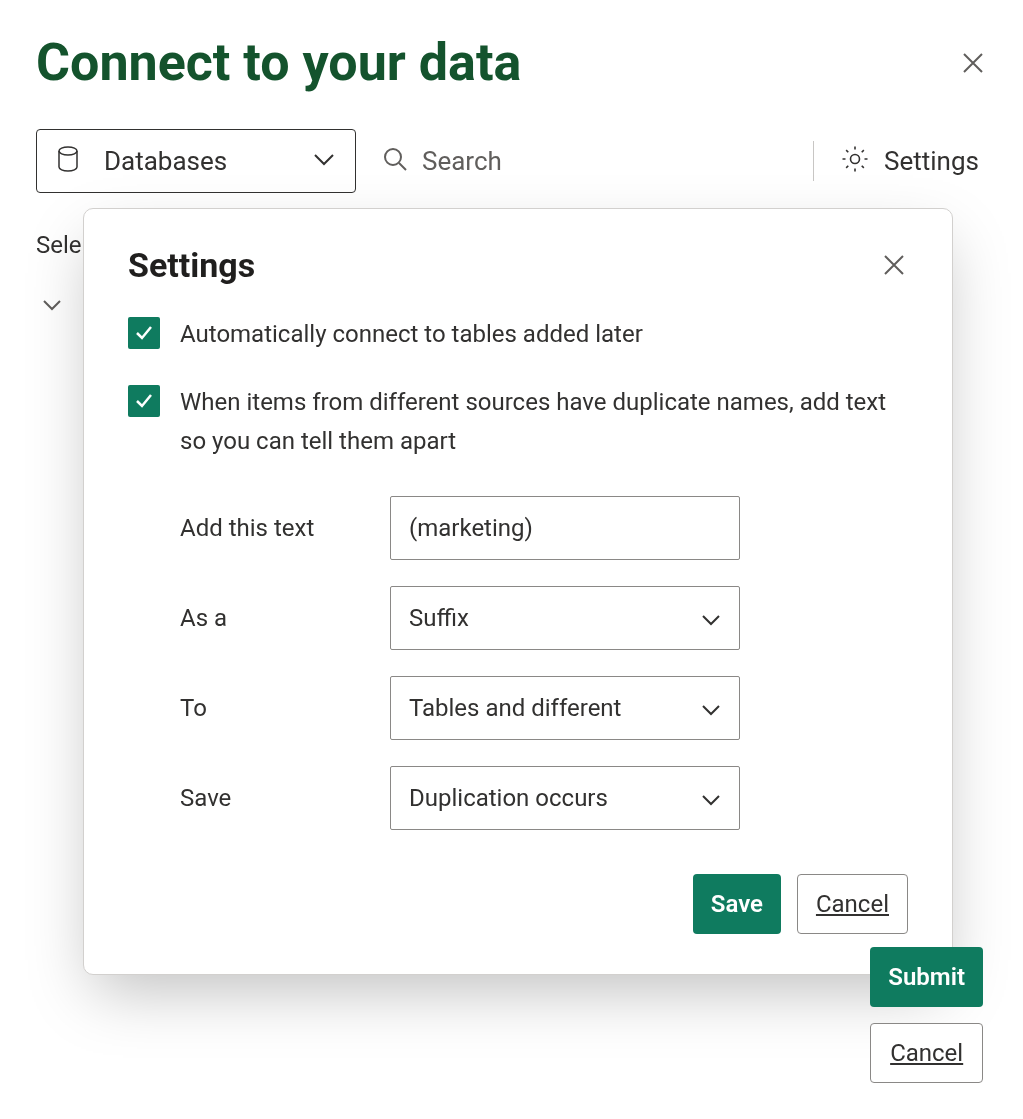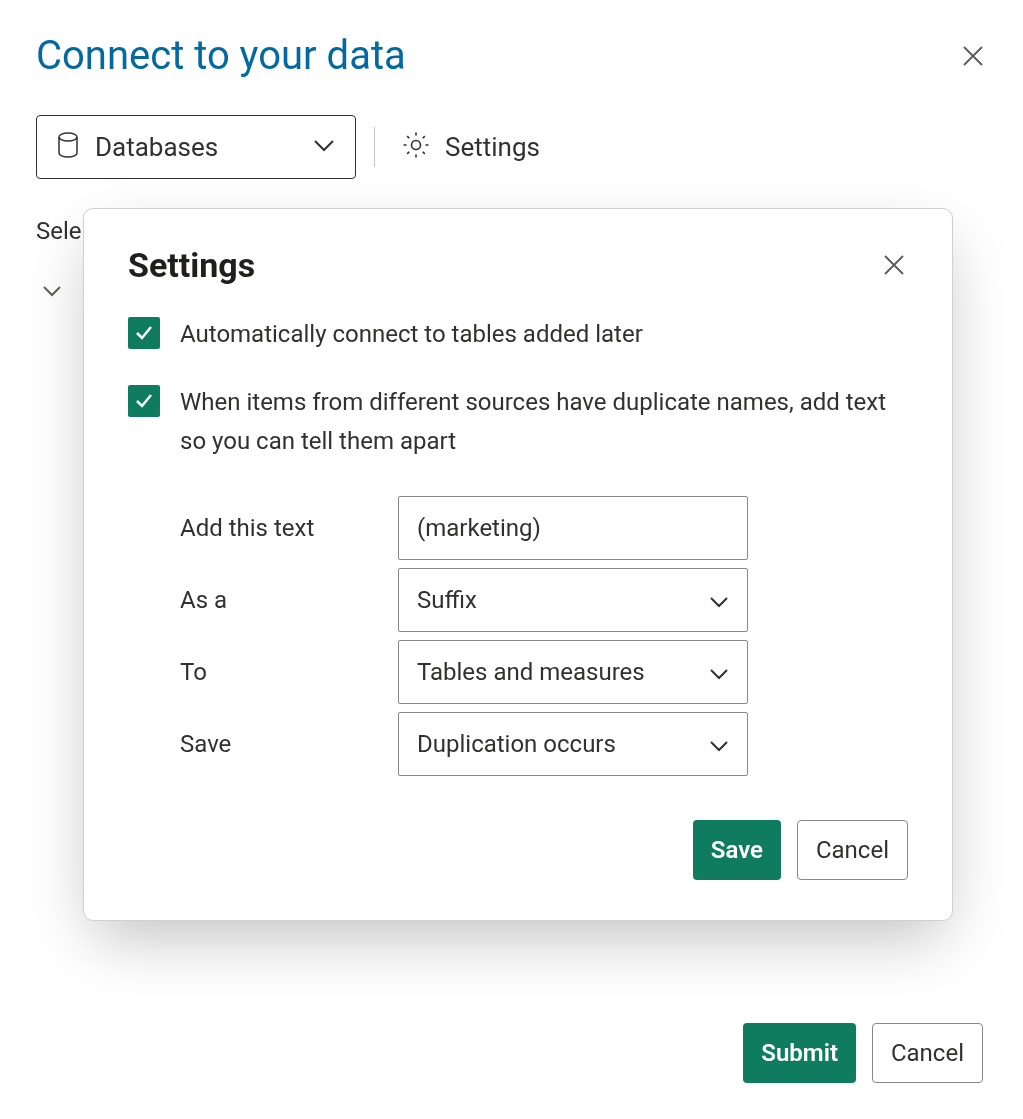--- a/index.html
+++ b/index.html
@@ -22,23 +22,23 @@
     }
 
     .main-header {
       display: flex;
       align-items: center;
       justify-content: space-between;
       margin-bottom: 36px;
     }
 
     .main-title {
-      font-size: 40px;
-      font-weight: 400;
-      color: #0369a1;
+      font-size: 52px;
+      font-weight: 700;
+      color: #14532d;
     }
 
     .close-x {
       width: 28px;
       height: 28px;
       display: inline-flex;
       align-items: center;
       justify-content: center;
       cursor: pointer;
       color: #605e5c;
@@ -53,21 +53,21 @@
 
     .db-dropdown {
       width: 320px;
       height: 64px;
       border: 1px solid #323130;
       border-radius: 4px;
       display: flex;
       align-items: center;
       padding: 0 20px;
       cursor: pointer;
-      gap: 16px;
+      gap: 25px;
     }
 
     .db-label {
       font-size: 26px;
       color: #323130;
       flex: 1;
     }
 
     .search-wrap {
       display: flex;
@@ -113,20 +113,21 @@
     .chev.small { margin-left: 6px; margin-right: 0; }
     .row-behind { display:flex; align-items:center; gap:10px; color:#323130;}
     .row-behind.indent1 { padding-left: 40px; }
 
     .footer-buttons {
       position: absolute;
       right: 40px;
       bottom: 36px;
       display: flex;
       gap: 16px;
+      flex-direction: column;
     }
 
     .btn {
       height: 60px;
       padding: 0 18px;
       font-size: 24px;
       border-radius: 4px;
       cursor: pointer;
       display: inline-flex;
       align-items: center;
@@ -138,20 +139,21 @@
       background: #0f7b5f;
       color: #fff;
       border: none;
       font-weight: 600;
     }
 
     .btn-secondary {
       background: #fff;
       color: #323130;
       border: 1px solid #8a8886;
+      text-decoration: underline;
     }
 
     
     .modal {
       position: absolute;
       left: 83px;
       top: 208px;
       width: 870px;
       background: #ffffff;
       border: 1px solid #d2d0ce;
@@ -205,21 +207,20 @@
     }
 
     .form-grid {
       display: grid;
       grid-template-columns: 210px 350px;
       row-gap: 26px;
       column-gap: 0;
       margin-left: 52px;
       margin-top: 6px;
       align-items: center;
-      gap: 8px;
     }
 
     .form-label {
       font-size: 24px;
       color: #323130;
     }
 
     .text-input {
       width: 350px;
       height: 64px;
@@ -277,20 +278,29 @@
         </svg>
       </span>
       <span class="db-label">Databases</span>
       <span class="chev">
         <svg width="22" height="14" viewBox="0 0 22 14" fill="none">
           <path d="M2 2 L11 11 L20 2" stroke="#323130" stroke-width="2" fill="none"></path>
         </svg>
       </span>
     </div>
 
+    <div class="search-wrap">
+      <span class="search-icon">
+        <svg width="26" height="26" viewBox="0 0 26 26" fill="none">
+          <circle cx="11" cy="11" r="8" stroke="#605e5c" stroke-width="2"></circle>
+          <path d="M17 17 L24 24" stroke="#605e5c" stroke-width="2"></path>
+        </svg>
+      </span>
+      <span class="search-pl">Search</span>
+    </div>
 
     <div class="vdiv"></div>
 
     <div class="settings-btn">
       <span>
         <svg width="30" height="30" viewBox="0 0 30 30" fill="none" stroke="#323130" stroke-width="1.6">
           <circle cx="15" cy="15" r="4.5"></circle>
           <path d="M15 2.5v3M15 24.5v3M27.5 15h-3M5.5 15h-3M23.84 6.16l-2.12 2.12M8.28 21.72l-2.12 2.12M23.84 23.84l-2.12-2.12M8.28 8.28 6.16 6.16"></path>
         </svg>
       </span>
@@ -357,21 +367,21 @@
         <span>Suffix</span>
         <span class="chev">
           <svg width="20" height="12" viewBox="0 0 20 12" fill="none">
               <path d="M2 2 L10 10 L18 2" stroke="#323130" stroke-width="2"></path>
             </svg>
         </span>
       </div>
 
       <div class="form-label">To</div>
       <div class="select-input">
-        <span>Tables and measures</span>
+        <span>Tables and different</span>
         <span class="chev">
           <svg width="20" height="12" viewBox="0 0 20 12" fill="none">
               <path d="M2 2 L10 10 L18 2" stroke="#323130" stroke-width="2"></path>
             </svg>
         </span>
       </div>
 
       <div class="form-label">Save</div>
       <div class="select-input">
         <span>Duplication occurs</span>

